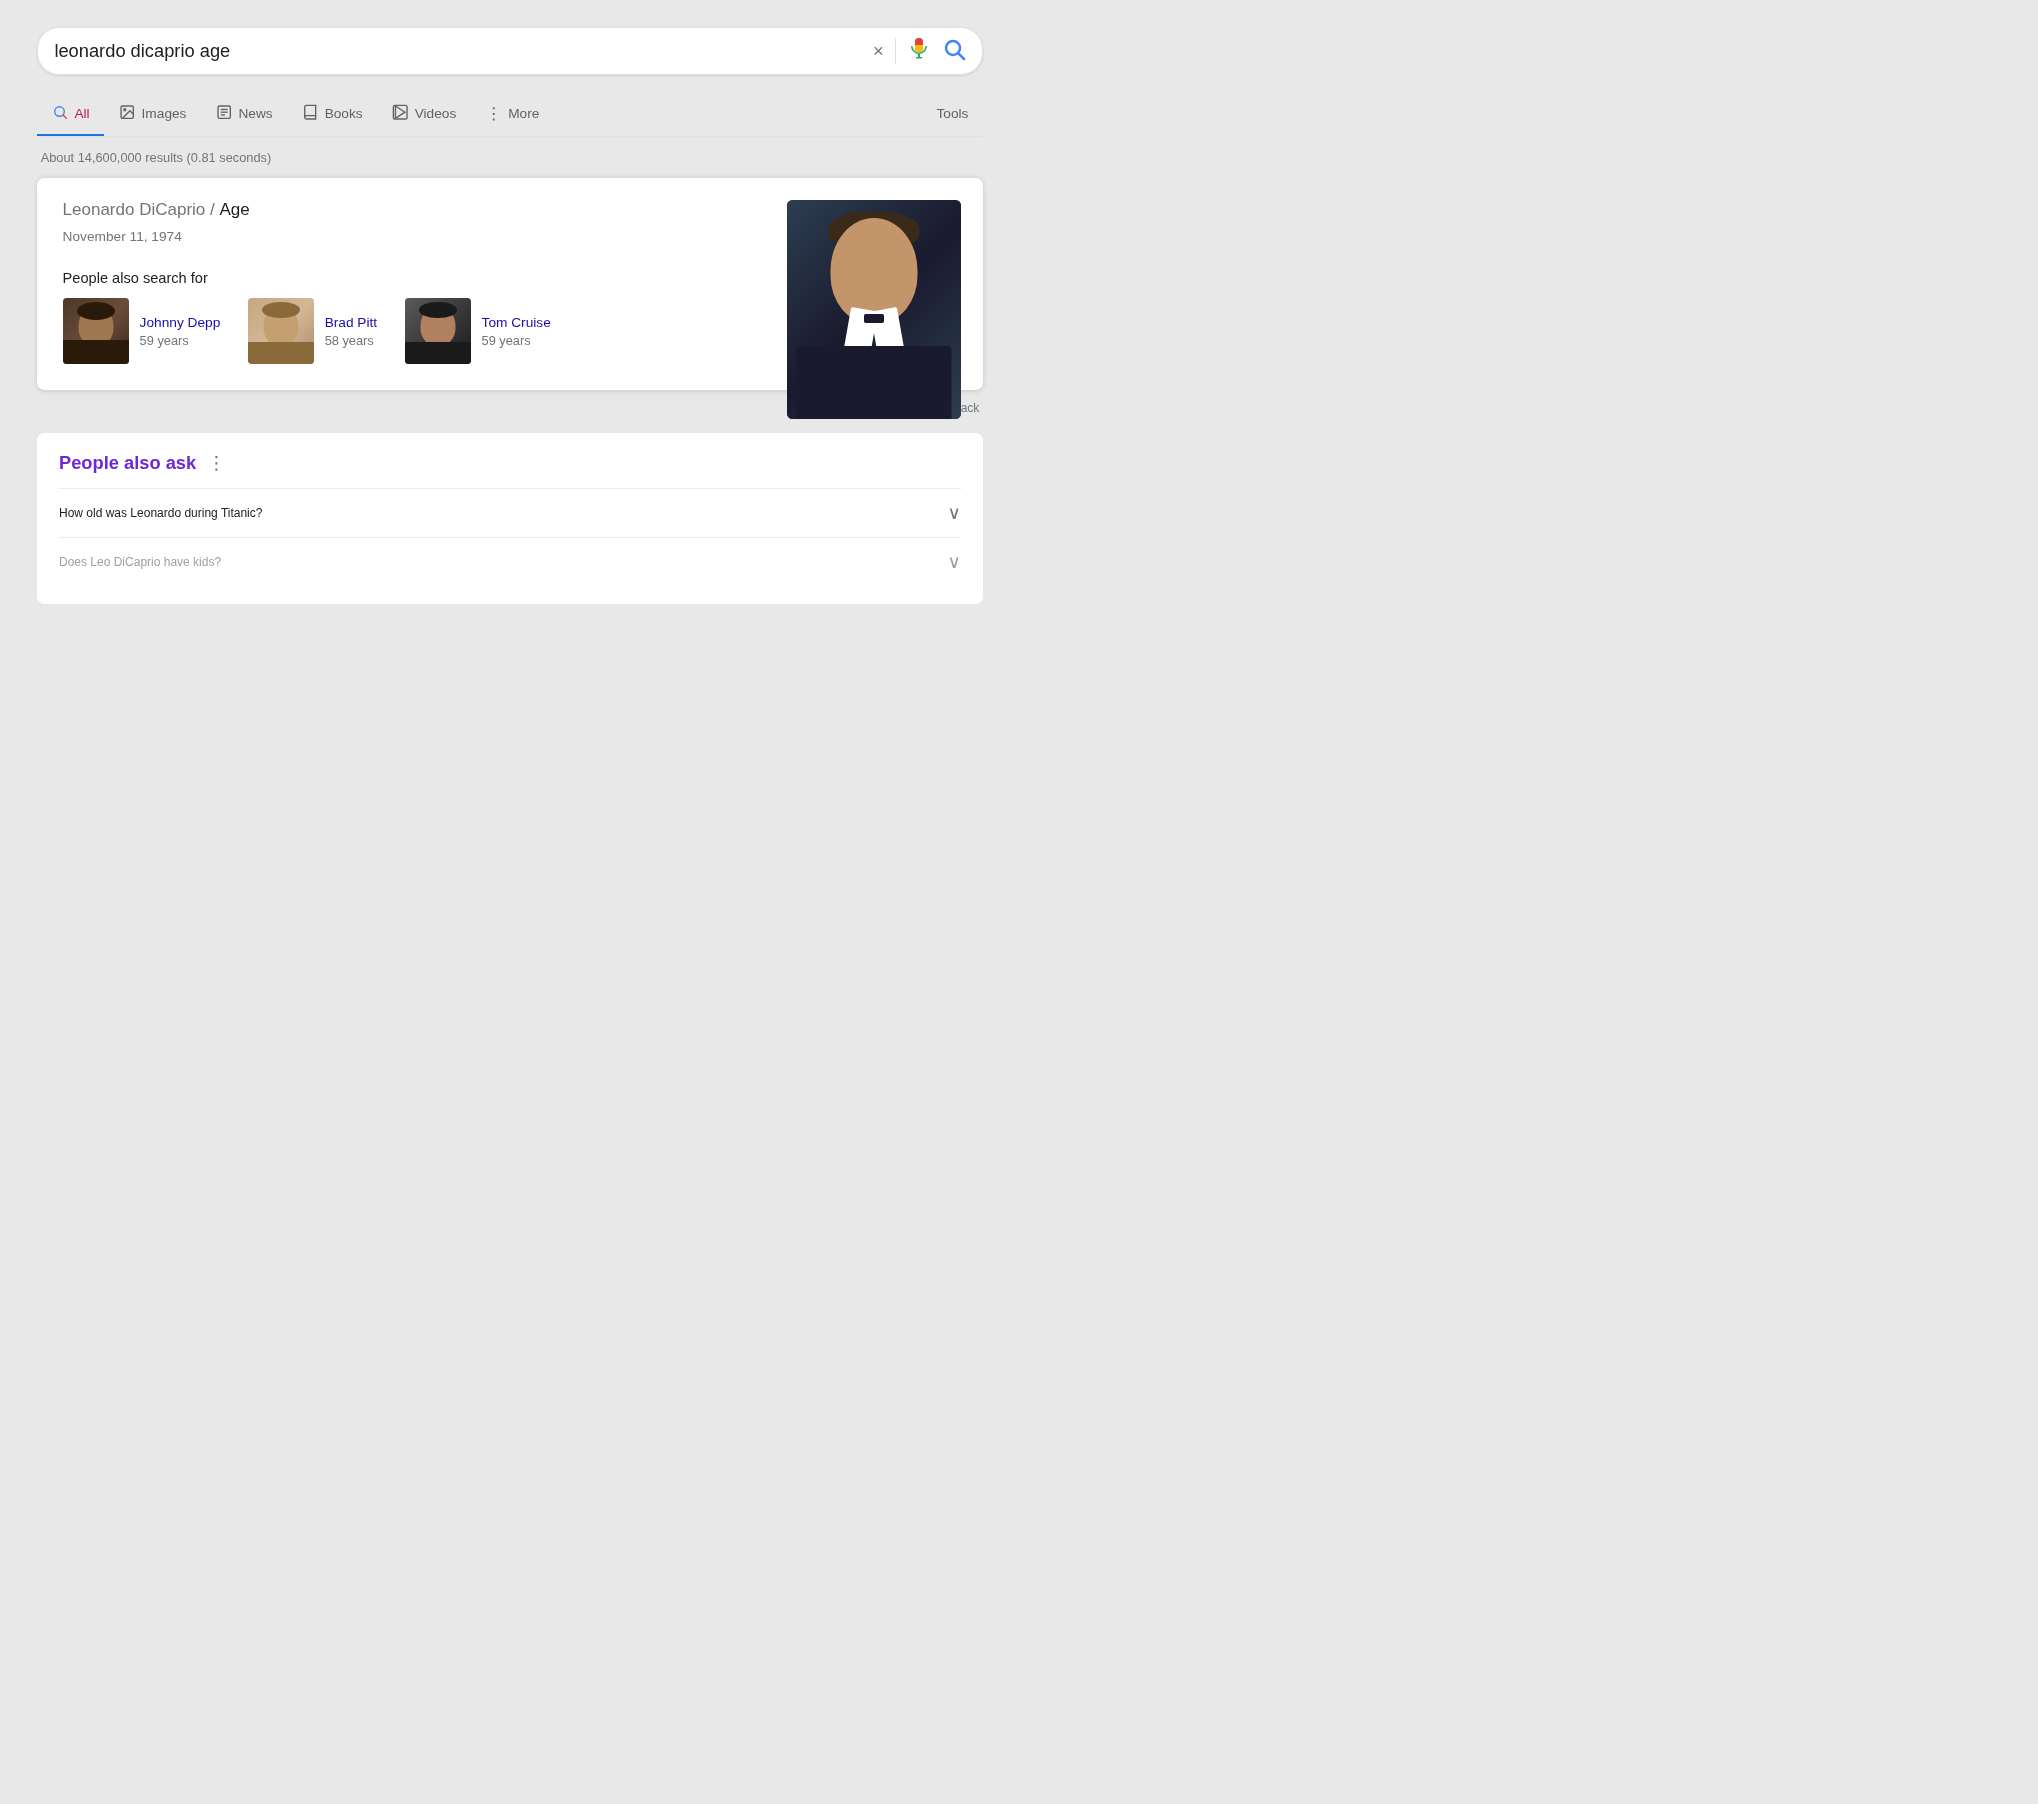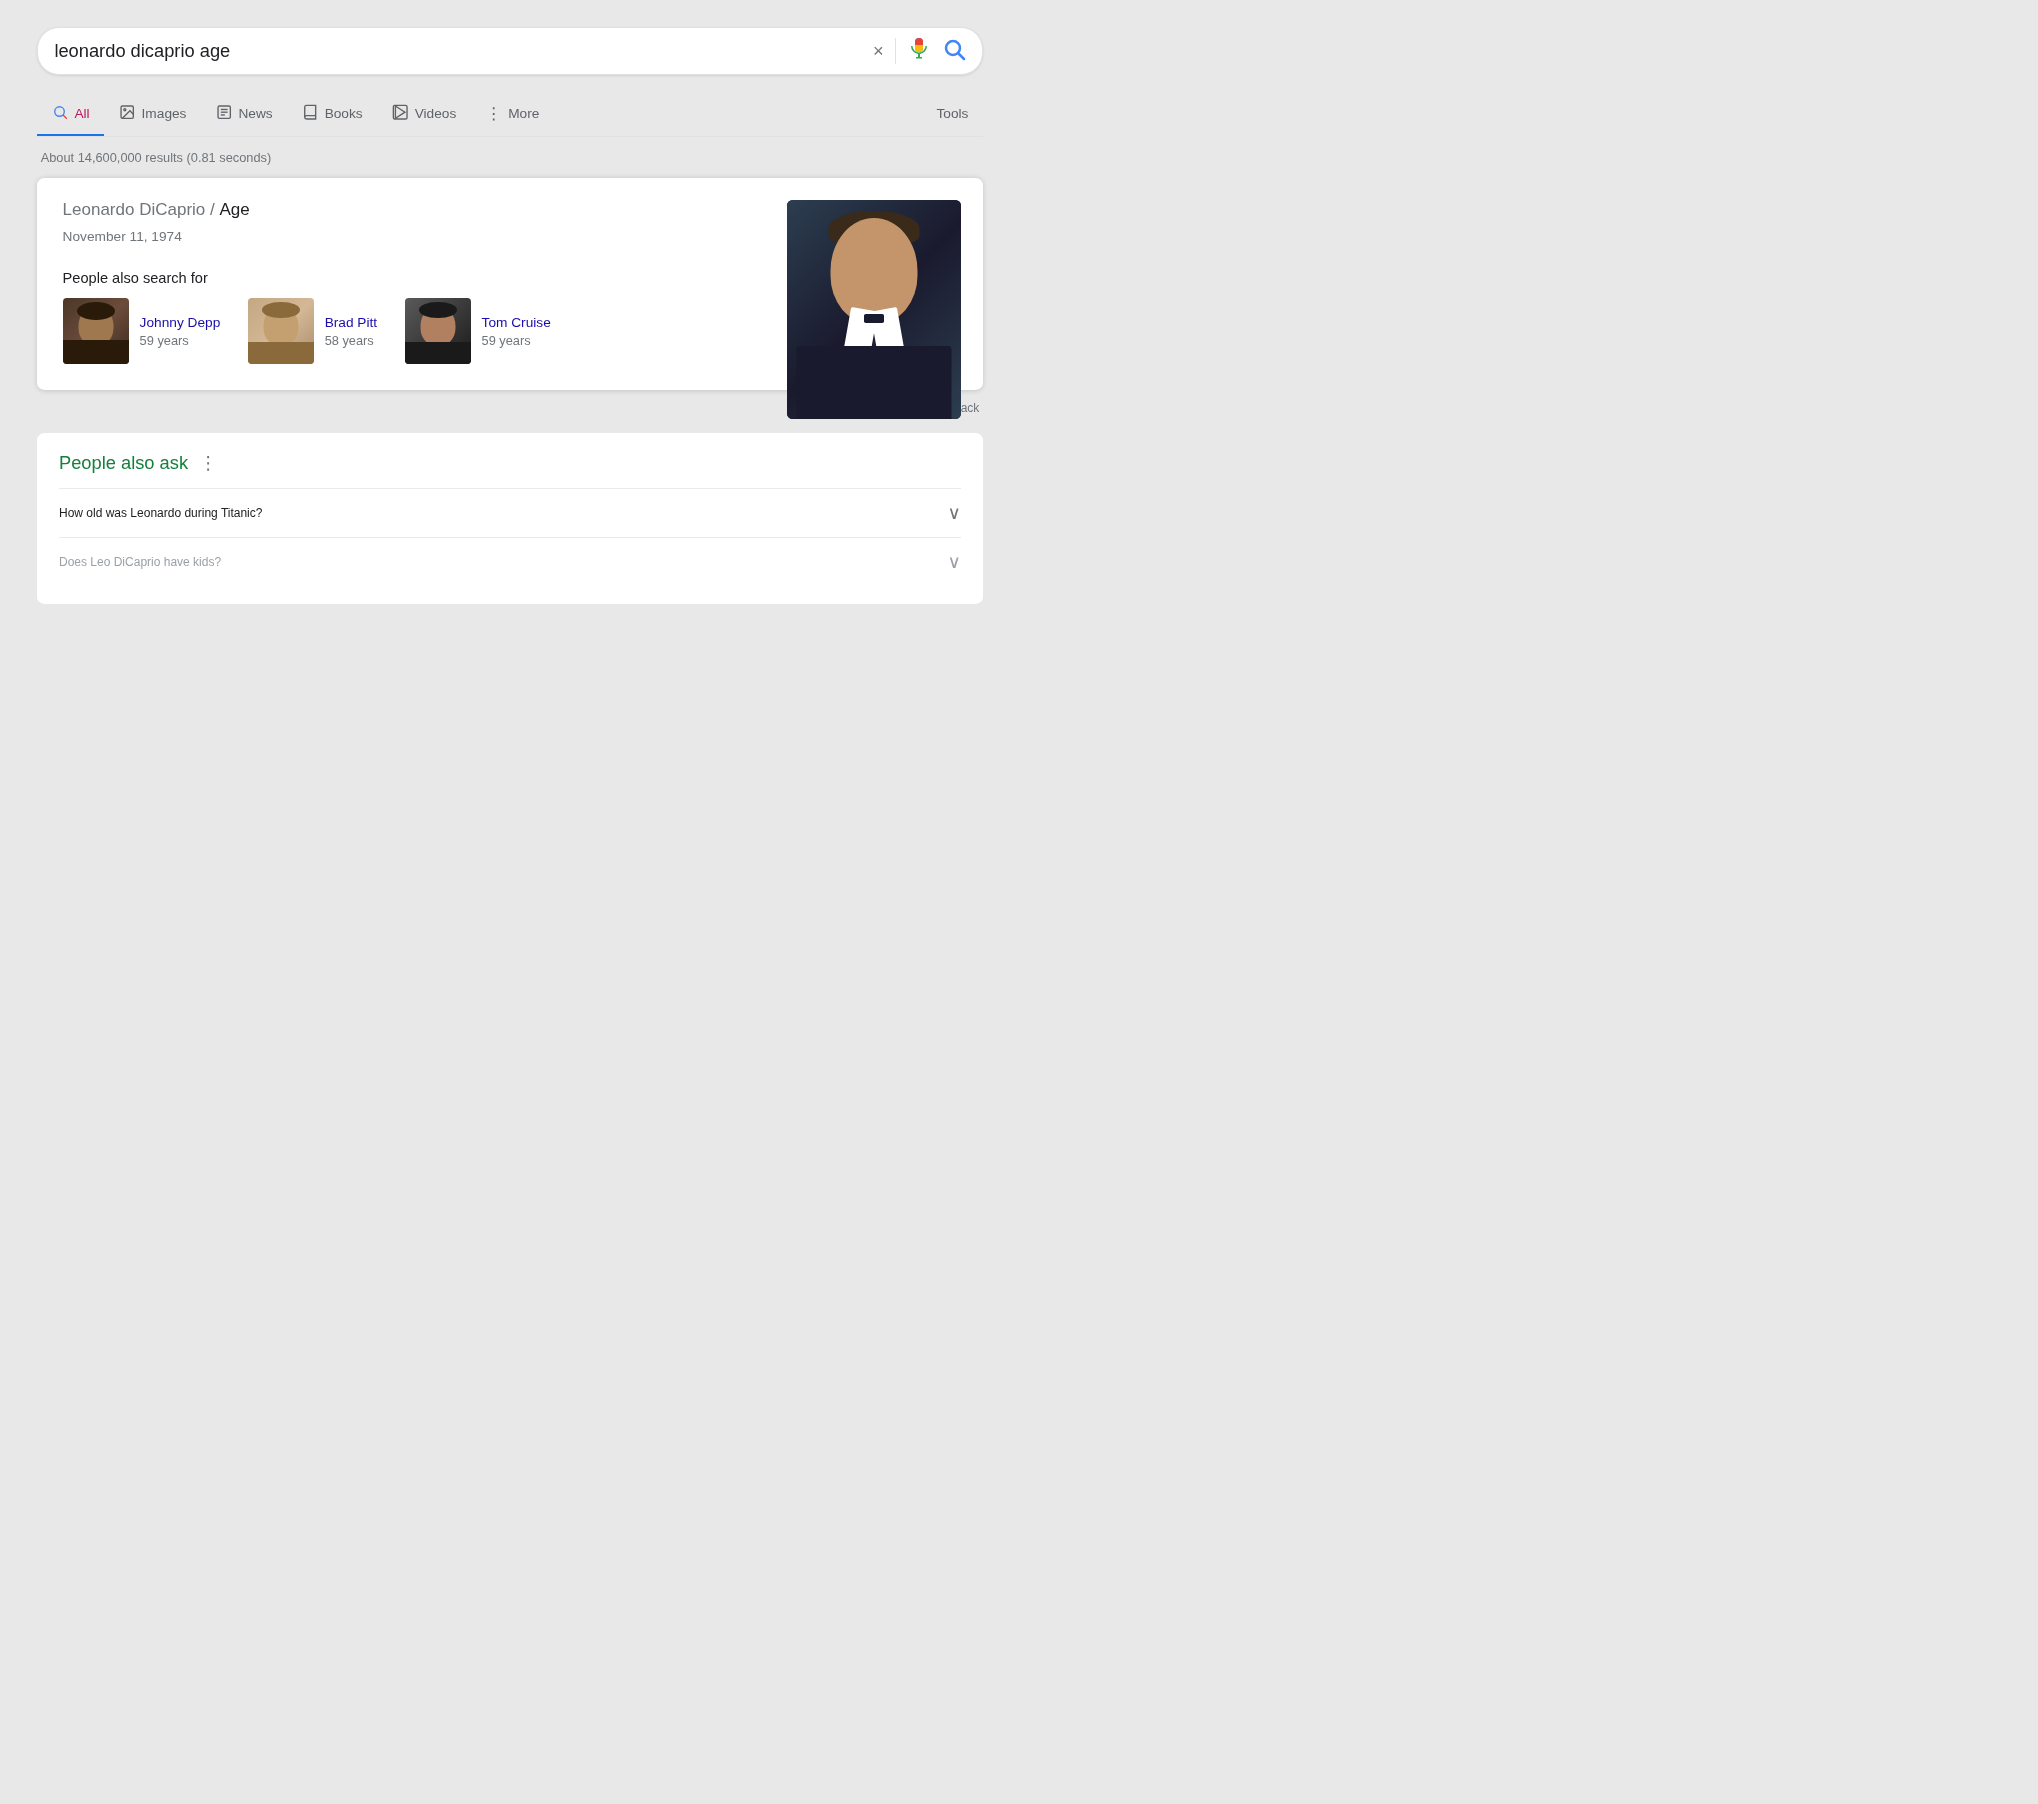--- a/index.html
+++ b/index.html
@@ -262,22 +262,22 @@
       padding: 18.3px 22px;
     }
     .also-ask-header {
       display: flex;
       align-items: center;
       gap: 11px;
       margin-bottom: 14.6px;
     }
     .also-ask-title {
       font-size: 18.3px;
-      font-weight: 400;
-      color: #15803d;
+      font-weight: 700;
+      color: #6d28d9;
     }
     .three-dots {
       color: #70757a;
       font-size: 18.3px;
       cursor: pointer;
     }
     .ask-item {
       border-top: 0.9px solid #e8eaed;
       padding: 12.8px 0;
       display: flex;

